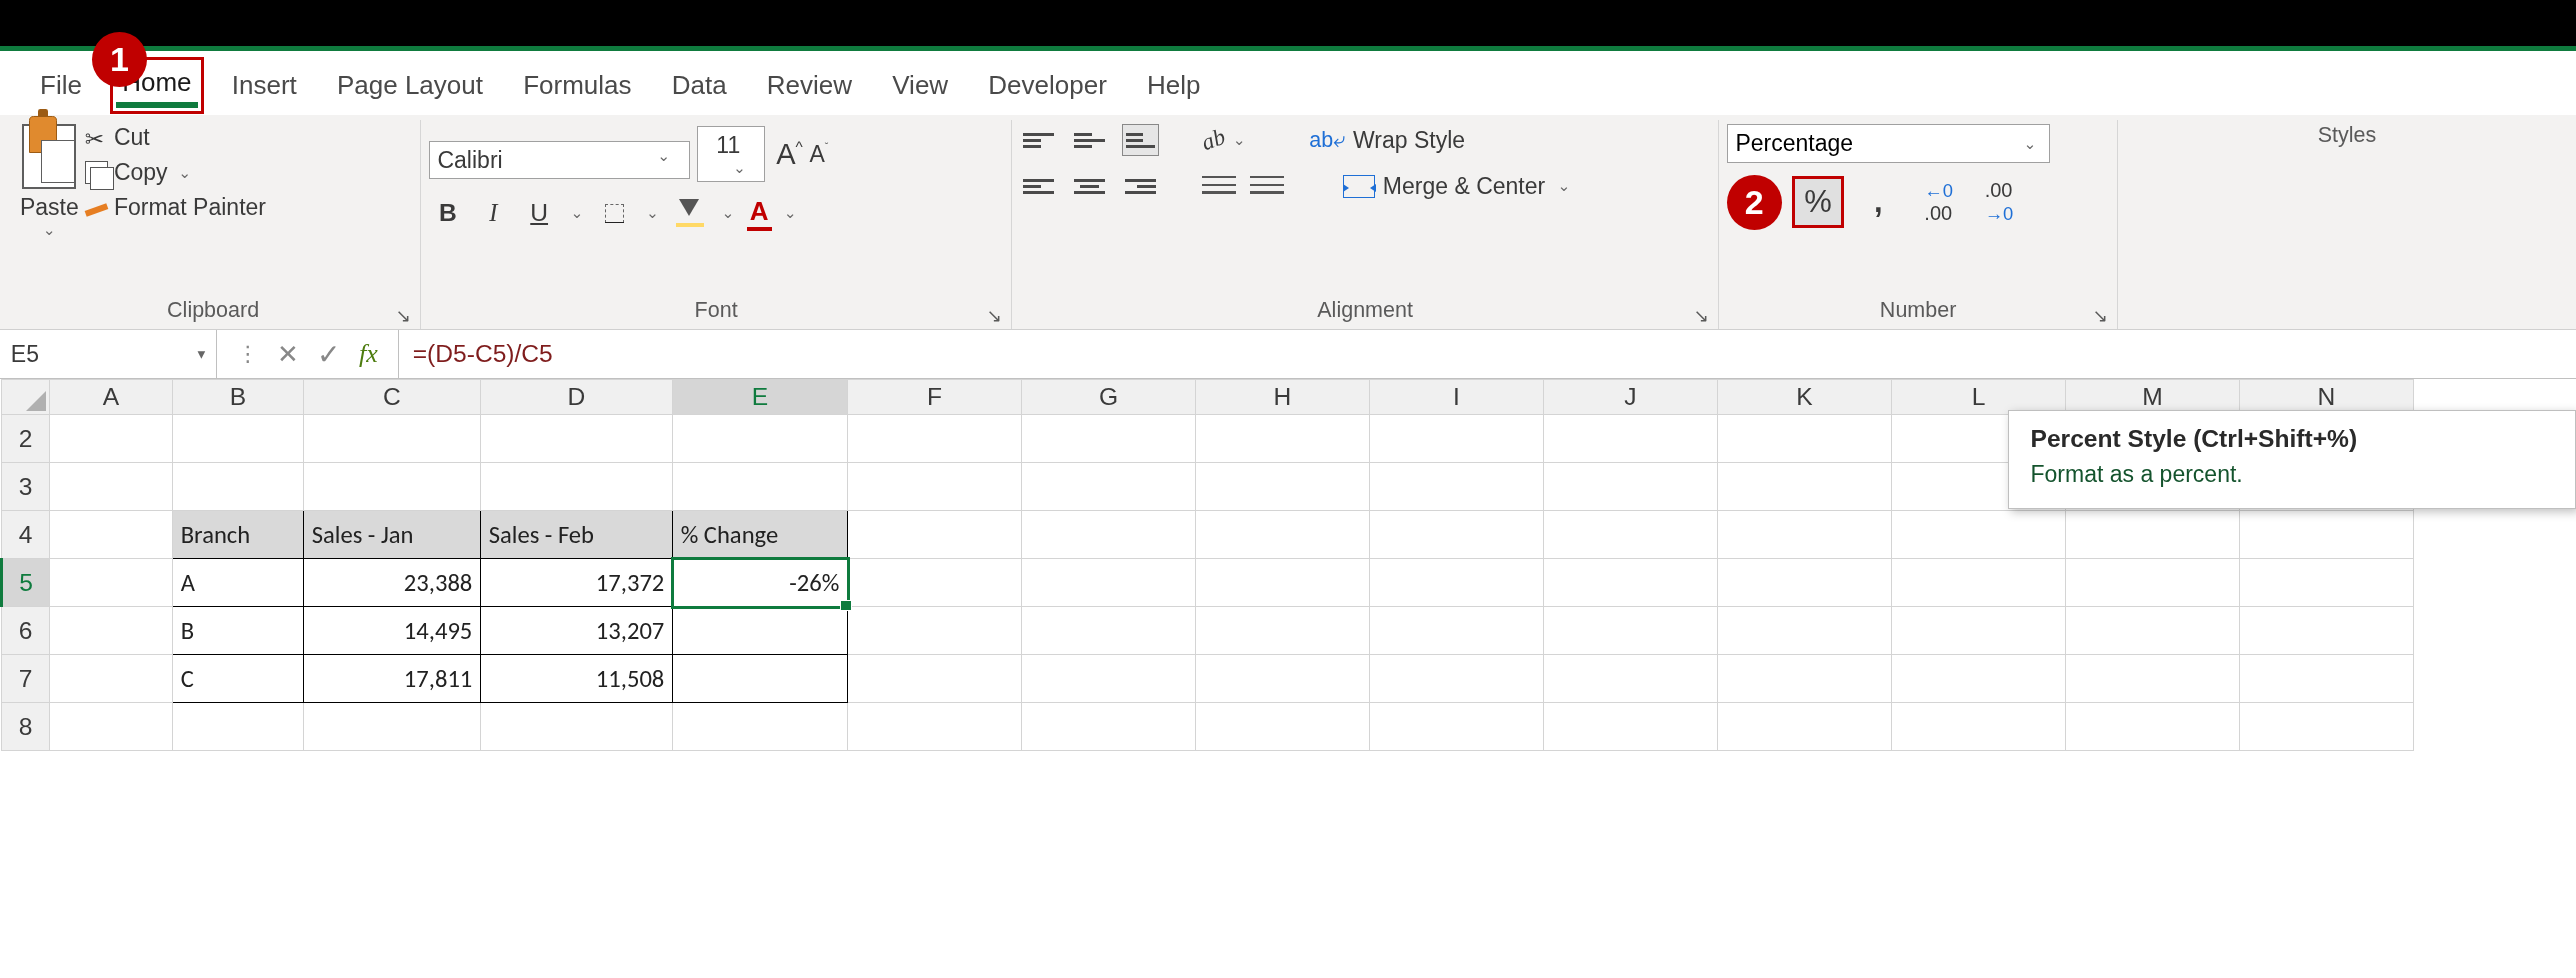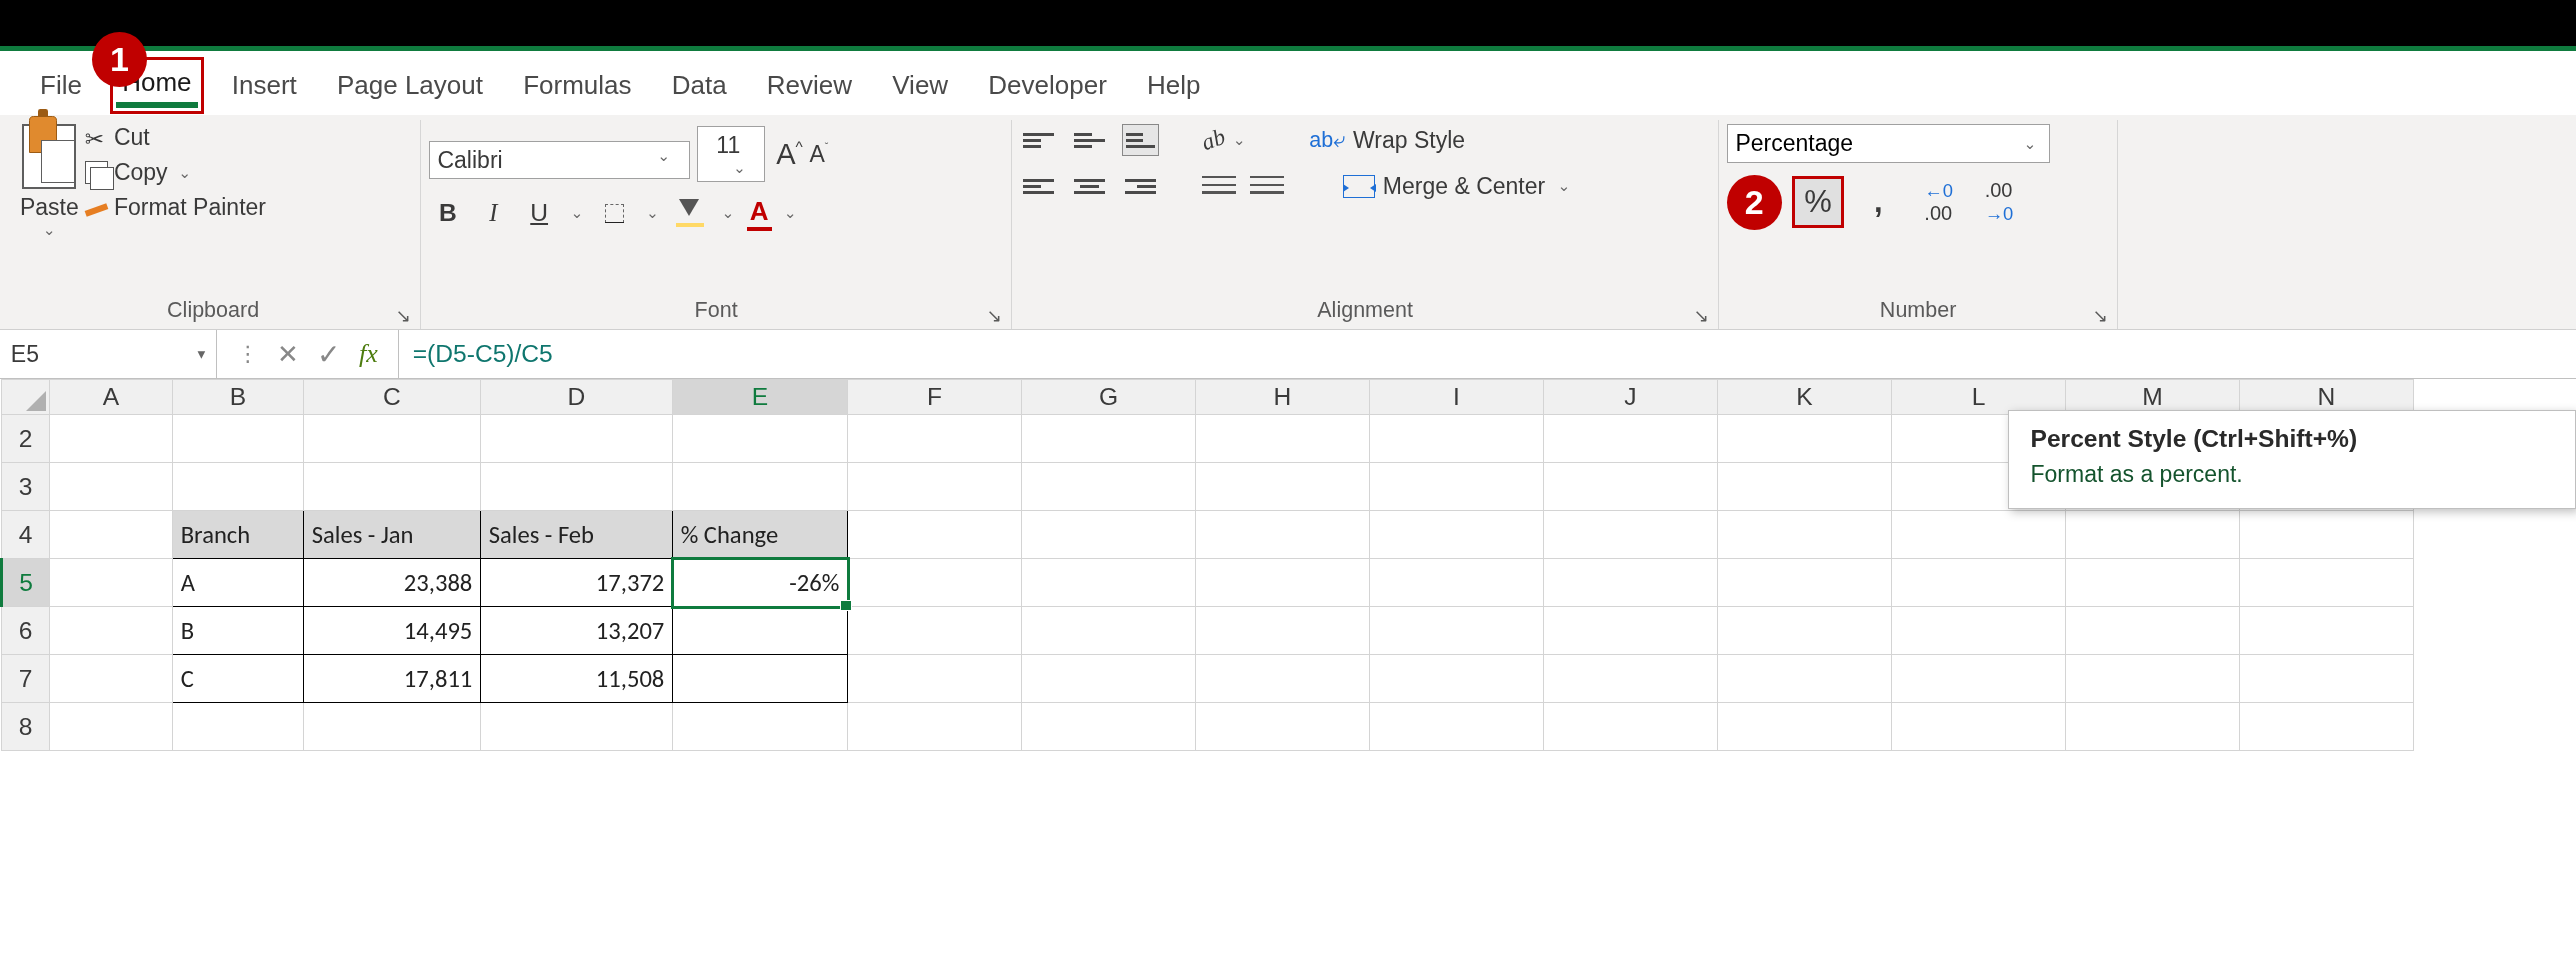--- a/index.html
+++ b/index.html
@@ -385,21 +385,21 @@
   }
   .fx-group .colon { font-size: 21.5px; color: #888; }
   .fx-group .x { font-size: 26px; font-family: "Times New Roman", serif;}
   .fx-group .chk { font-size: 28px; }
   .fx-group .fx { font-style: italic; font-family: "Times New Roman", serif; font-size: 26px; color:#4d7c0f;}
   .formula-input {
     flex: 1;
     display:flex; align-items:center;
     padding: 0 14px;
     font-size: 24.6px;
-    color: #0f766e;
+    color: #7f1d1d;
   }
 
   
   .tooltip {
     position: absolute;
     right: 0;
     top: 410px;
     background: #ffffff;
     border: 0.8px solid #bfbfbf;
     box-shadow: 3.1px 3.1px 9.2px rgba(0,0,0,0.25);
@@ -667,20 +667,23 @@
         </div>
       </div>
     </div>
     <div class="group-label">
       <span>Number</span>
       <span class="dialog-launcher">↘</span>
     </div>
   </div>
 
   <div class="ribbon-group" style="border-right:none; flex:1;">
+    <div class="group-label">
+      <span>Styles</span>
+    </div>
   </div>
 
 </div>
 
 <div class="formula-bar">
   <div class="name-box">
     <span>E5</span>
     <span class="dd">▾</span>
   </div>
   <div class="fx-group">

